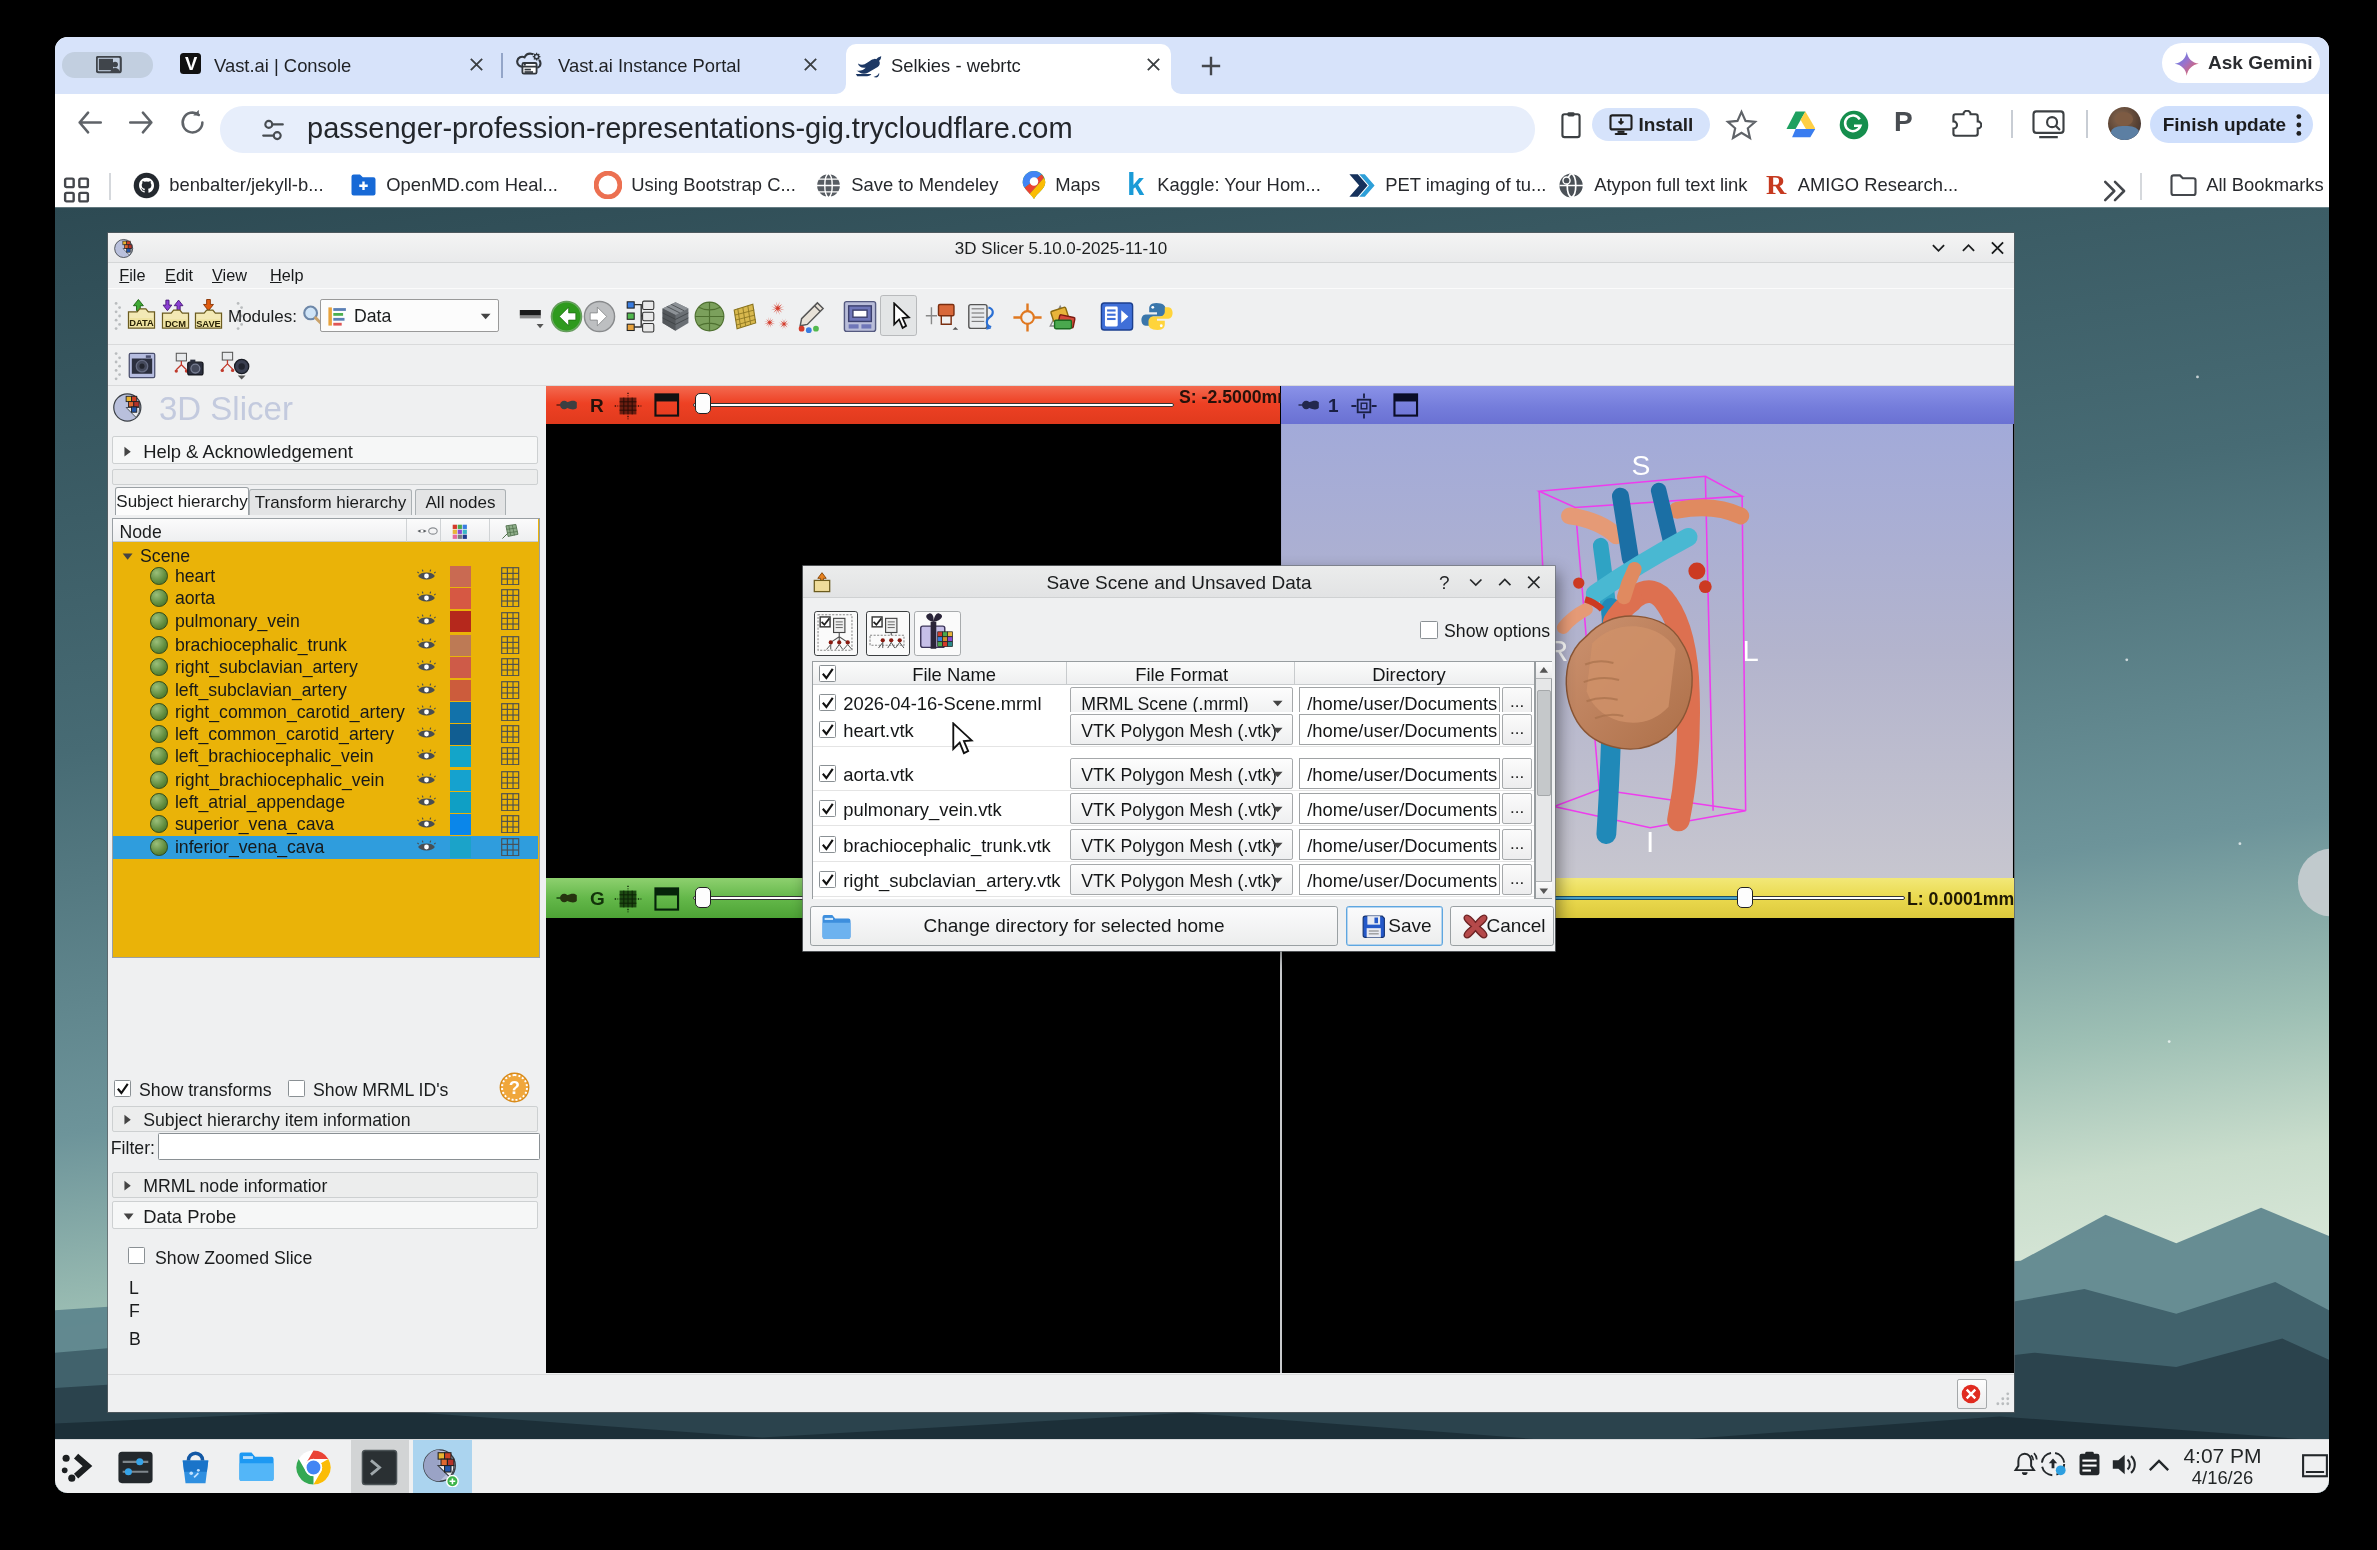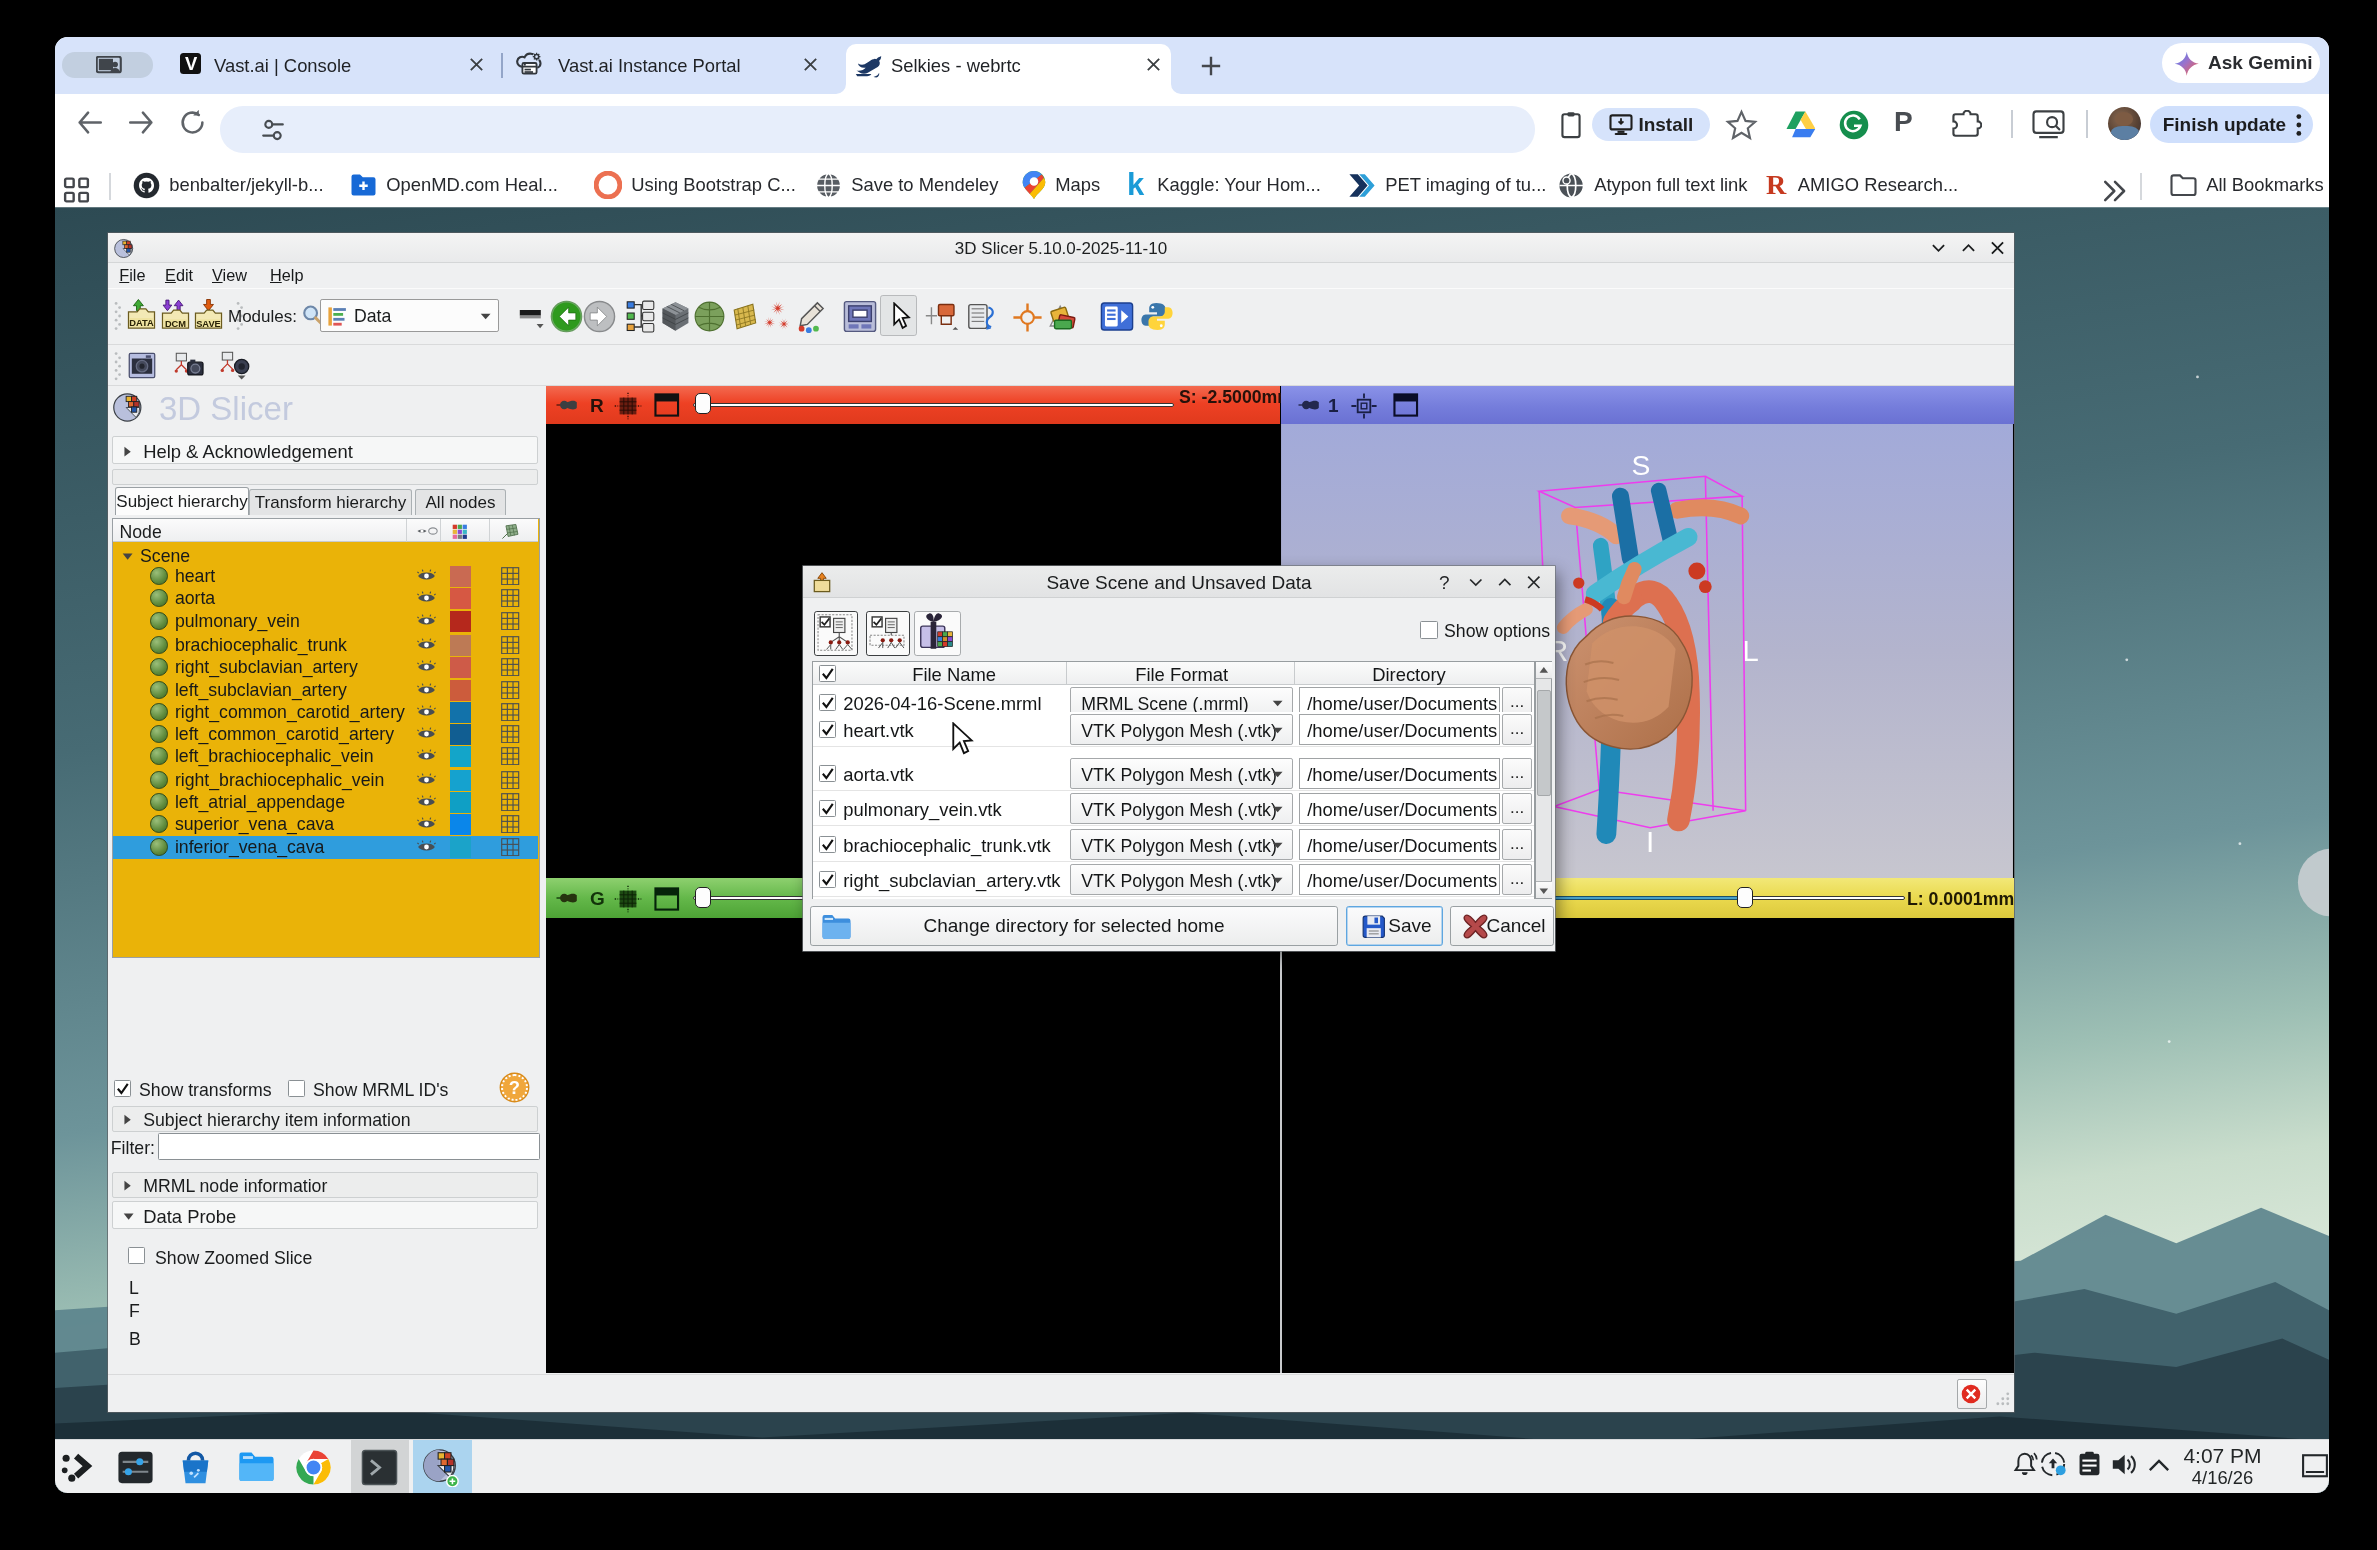--- a/index.html
+++ b/index.html
@@ -181,20 +181,21 @@
         <path d="M36 22 a14 14 0 1 1 -5-10.7" stroke="#5f6368" stroke-width="3.6" fill="none" stroke-linecap="round"></path>
         <path d="M31 4 v8 h-8 z" fill="#5f6368"></path>
       </svg>
     <div id="urlpill"></div>
     <svg style="position:absolute;left:204px;top:22px;" width="28" height="28" viewBox="0 0 40 40">
         <circle cx="14" cy="12" r="5" fill="none" stroke="#474c51" stroke-width="3"></circle>
         <line x1="19" y1="12" x2="34" y2="12" stroke="#474c51" stroke-width="3" stroke-linecap="round"></line>
         <circle cx="26" cy="28" r="5" fill="none" stroke="#474c51" stroke-width="3"></circle>
         <line x1="6" y1="28" x2="21" y2="28" stroke="#474c51" stroke-width="3" stroke-linecap="round"></line>
       </svg>
+    <div id="urltext">passenger-profession-representations-gig.trycloudflare.com</div>
     <svg class="navic" style="left:1501px;top:16.3px;" width="30" height="30" viewBox="0 0 42 42">
         <rect x="9" y="6" width="24" height="32" rx="3" fill="none" stroke="#3c4043" stroke-width="3"></rect>
         <rect x="16" y="3" width="10" height="6" rx="2" fill="#3c4043"></rect>
       </svg>
     <div id="installpill">
       <svg width="24" height="21" viewBox="0 0 34 30">
           <rect x="2" y="2" width="30" height="20" rx="2.5" fill="none" stroke="#1f1f1f" stroke-width="3"></rect>
           <rect x="12" y="24" width="10" height="3" fill="#1f1f1f"></rect>
           <rect x="8" y="27" width="18" height="3" rx="1.5" fill="#1f1f1f"></rect>
           <path d="M17 6 v8 M13.5 10.5 L17 14 l3.5-3.5" stroke="#1f1f1f" stroke-width="2.6" fill="none"></path>

